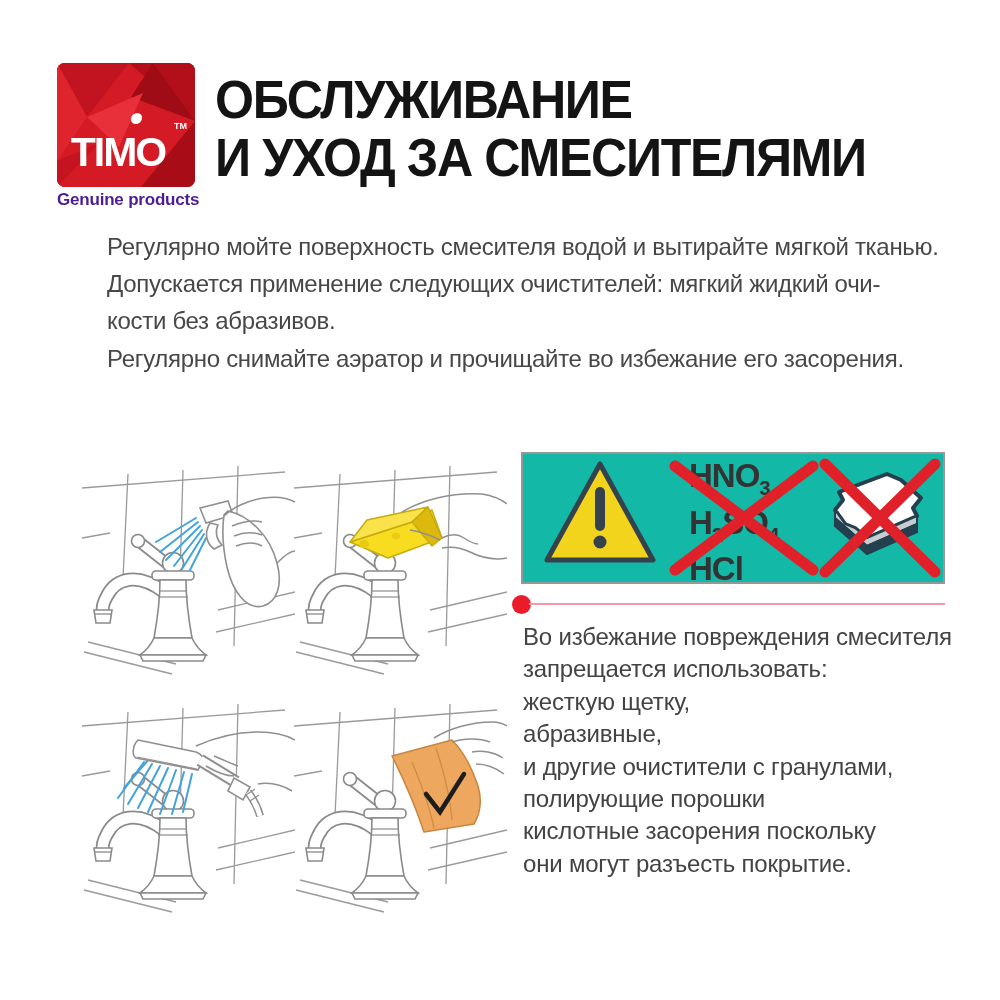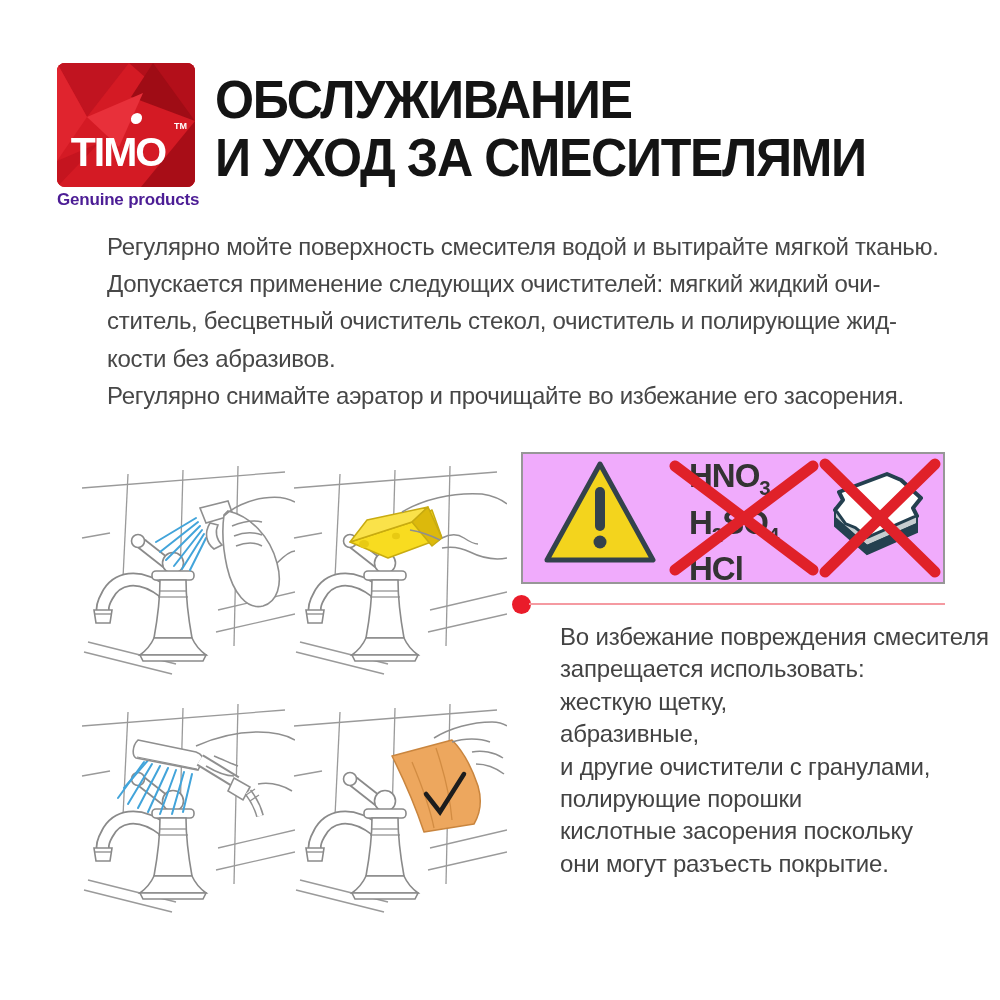--- a/index.html
+++ b/index.html
@@ -26,32 +26,32 @@
   .intro div{white-space:nowrap;}
 
   
   .figure{position:absolute;}
   .fig-q1{left:80px;top:450px;}
   .fig-q2{left:292px;top:450px;}
   .fig-q3{left:80px;top:680px;}
   .fig-q4{left:292px;top:680px;}
 
   
-  .warnbox{position:absolute;left:521px;top:452px;width:424px;height:132px;background:#f0abfc;border:2px solid #979797;box-sizing:border-box;}
+  .warnbox{position:absolute;left:521px;top:452px;width:424px;height:132px;background:#14b8a6;border:2px solid #979797;box-sizing:border-box;}
   .chemicals{position:absolute;left:166px;top:4px;font-size:33px;line-height:35px;font-weight:bold;color:#333;letter-spacing:-1px;}
   .chemicals sub{font-size:0.62em;}
   .warn-overlay{position:absolute;left:0;top:0;pointer-events:none;}
 
   
   .red-dot{position:absolute;left:512px;top:595px;width:19px;height:19px;border-radius:50%;background:#ea1c2a;}
   .red-line{position:absolute;left:529px;top:603px;width:416px;height:2px;background:#f59aa1;}
 
   
   .prohibit{position:absolute;left:523px;top:621px;width:440px;color:#434343;
-            font-size:24px;line-height:32.4px;letter-spacing:-0.2px;margin-left:37px;}
+            font-size:24px;line-height:32.4px;letter-spacing:-0.2px;}
   .prohibit div{white-space:nowrap;}
 
   .hidden-defs{position:absolute;width:0;height:0;overflow:hidden;}
 </style>
 </head>
 <body>
 
 <div class="page">
 
   <svg class="hidden-defs" aria-hidden="true">
@@ -106,21 +106,20 @@
   <div class="tagline">Genuine products</div>
 
   <div class="title">
     <div>ОБСЛУЖИВАНИЕ</div>
     <div>И УХОД ЗА СМЕСИТЕЛЯМИ</div>
   </div>
 
   <div class="intro">
     <div>Регулярно мойте поверхность смесителя водой и вытирайте мягкой тканью.</div>
     <div>Допускается применение следующих очистителей: мягкий жидкий очи-</div>
-    <div>ститель, бесцветный очиститель стекол, очиститель и полирующие жид-</div>
     <div>кости без абразивов.</div>
     <div>Регулярно снимайте аэратор и прочищайте во избежание его засорения.</div>
   </div>
 
   <svg class="figure fig-q1" width="215" height="230" viewBox="0 0 215 230">
     <use href="#g-tiles"></use>
       <use href="#g-faucet"></use>
     <g stroke="#42a4da" stroke-width="2" stroke-linecap="round" fill="none">
       <path d="M116,68 L76,92"></path>
         <path d="M118,72 L80,102"></path>

